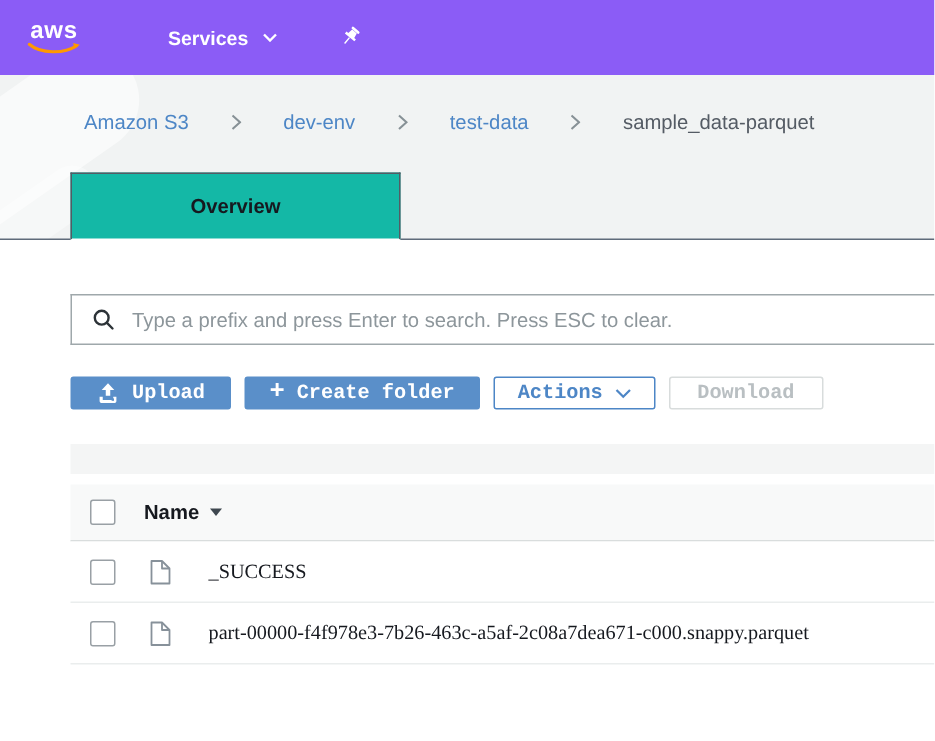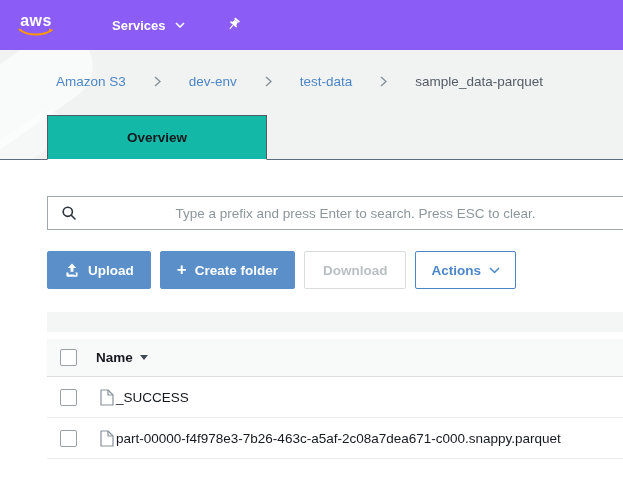--- a/index.html
+++ b/index.html
@@ -37,27 +37,27 @@
          font-size:13.5px; font-weight:bold; color:#16191f; cursor:pointer;
          position:relative; z-index:2; }
 
   
   .content { background:#fff; }
   .searchbox { margin:36px 0 0 47px; height:34px; border:1px solid #9fa8ab;
                border-right:none; display:flex; align-items:center;
                padding-left:13px; background:#fff; }
   .searchbox input { border:none; outline:none; flex:1; margin-left:11px;
                      font-size:13.5px; color:#333; background:transparent;
-                     font-family:"Liberation Sans", sans-serif;text-align:center; }
+                     font-family:"Liberation Sans", sans-serif; }
   .searchbox input::placeholder { color:#8d969b; opacity:1; }
 
   .btnrow { display:flex; gap:9px; margin:21px 0 0 47px; }
-  .btn { height:38px; border-radius:2px; display:flex; align-items:center;
+  .btn { height:22px; border-radius:2px; display:flex; align-items:center;
          justify-content:flex-start; font-size:13.5px; font-weight:bold;
-         cursor:pointer; font-family:Liberation Sans, sans-serif; }
+         cursor:pointer; font-family:Liberation Mono, monospace; }
   .btn-primary { background:#5a8fc9; border:1px solid #5a8fc9; color:#fff;
                  padding:0 16px; gap:8px; }
   .btn-disabled { background:#fff; border:1px solid #d8dcdc; color:#b9bfc2;
                   padding:0 18px; cursor:default; }
   .btn-outline { background:#fff; border:1px solid #4d86c6; color:#4d86c6;
                  padding:0 15px; gap:8px; }
   .plus { font-size:17px; font-weight:bold; line-height:1; margin-top:-2px; }
 
   
   .pre-strip { height:20px; background:#f4f5f5; margin:23px 0 0 47px; }
@@ -67,22 +67,22 @@
   .cb { width:17px; height:17px; background:#fff; border:1px solid #99a0a5;
         border-radius:2px; cursor:pointer; flex:none; }
   .th-label { font-size:13.5px; font-weight:bold; color:#16191f;
               margin-left:19px; cursor:pointer; }
   .caret-down { width:0; height:0; border-left:4.5px solid transparent;
                 border-right:4.5px solid transparent; border-top:5px solid #3f4850;
                 margin-left:7px; cursor:pointer; }
   .trow { height:41px; border-bottom:1px solid #eaeded; margin-left:47px;
           display:flex; align-items:center; padding-left:13px; background:#fff; }
   .file-icon { margin-left:23px; flex:none; display:flex; }
-  .row-name { font-size:13.5px; color:#16191f; margin-left:2px;
-              white-space:nowrap; cursor:pointer; }
+  .row-name { font-size:13.5px; color:#16191f; margin-left:25px;
+              white-space:nowrap; cursor:pointer;font-family:Liberation Serif, serif; }
 </style>
 </head>
 <body>
 
 <header class="topnav">
   <div class="aws-logo">
     <span class="logo-text">aws</span>
     <svg width="36" height="9" viewBox="0 0 36 9">
       <path d="M1.5 1.5 C 9 8, 25 8, 33 2.5" stroke="#ff9900" stroke-width="2" fill="none" stroke-linecap="round"></path>
       <polygon points="30.8,0.6 35.2,1.9 31.6,4.6" fill="#ff9900"></polygon>
@@ -156,29 +156,29 @@
         <rect x="10.4" y="10.6" width="1.6" height="1.6" fill="#5a8fc9"></rect>
       </svg>
       <span>Upload</span>
     </button>
 
     <button class="btn btn-primary">
       <span class="plus">+</span>
       <span>Create folder</span>
     </button>
 
-    <button class="btn btn-disabled">
-      <span>Download</span>
-    </button>
-
     <button class="btn btn-outline">
       <span>Actions</span>
       <svg width="11" height="7" viewBox="0 0 11 7">
         <polyline points="1,1 5.5,5.5 10,1" fill="none" stroke="#4d86c6" stroke-width="1.5"></polyline>
       </svg>
+    </button>
+
+    <button class="btn btn-disabled">
+      <span>Download</span>
     </button>
   </div>
 
   <div class="pre-strip"></div>
 
   <div class="thead">
     <span class="cb"></span>
     <span class="th-label">Name</span>
     <span class="caret-down"></span>
   </div>

